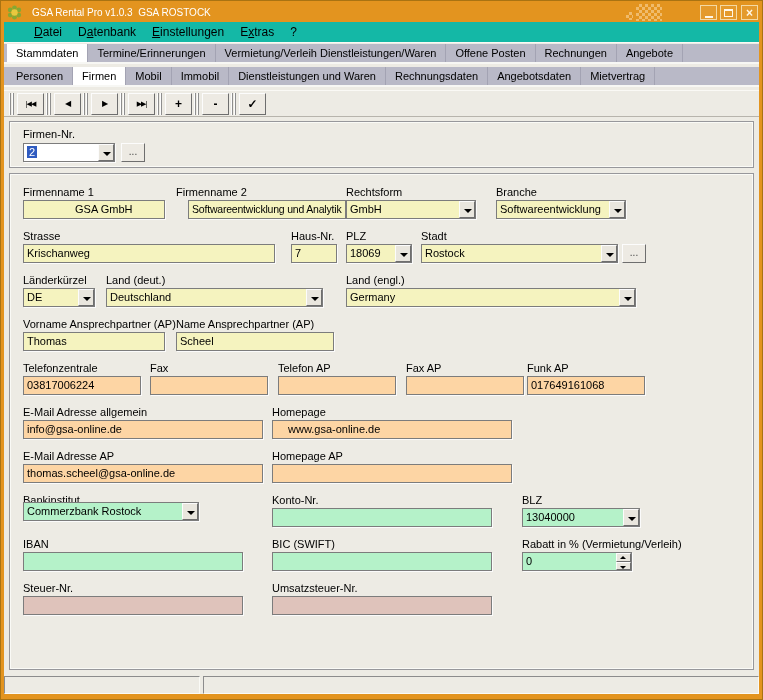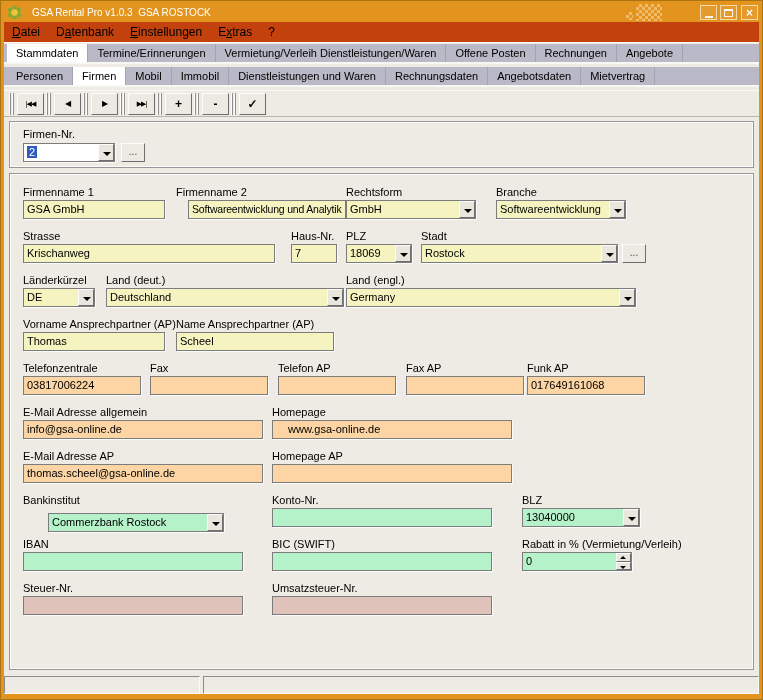--- a/index.html
+++ b/index.html
@@ -21,21 +21,21 @@
       linear-gradient(45deg,#F2C074 25%,transparent 25%,transparent 75%,#F2C074 75%);
     background-size:6px 6px; background-position:0 0,3px 3px; }
   .winbtn { position:absolute; top:2px; width:17px; height:15px; border:1px solid #F3D9A4;
     background:rgba(255,255,255,0.06); color:#FFF6E6; display:flex; align-items:center; justify-content:center; cursor:default; }
   .winbtn .min-glyph { display:block; width:8px; height:2px; background:#FFF6E6; margin-top:8px; }
   .winbtn .max-glyph { display:block; width:9px; height:8px; border:1px solid #FFF6E6; border-top-width:2px; }
   .winbtn .x-glyph { font-size:12px; font-weight:bold; line-height:12px; }
   
   .client { position:absolute; left:4px; top:22px; right:4px; bottom:6px; background:#EDEBE4; }
   
-  .menubar { position:absolute; left:0; top:0; right:0; height:21px; background:#c2410c; border-bottom:1px solid #FAF9F5; display:flex; padding-left:0; }
+  .menubar { position:absolute; left:0; top:0; right:0; height:21px; background:#14b8a6; border-bottom:1px solid #FAF9F5; display:flex; padding-left:22px; }
   .menu-item { padding:0 8px; line-height:21px; font-size:12px; color:#000; }
   .menu-item u { text-decoration:underline; }
   
   .tabstrip { position:absolute; left:0; right:0; height:20px; background:#B9B9C7; border-bottom:2px solid #F7F7F4; display:flex; padding-left:3px; }
   .strip1 { top:22px; } .strip2 { top:45px; }
   .tab { padding:0 9px; line-height:18px; font-size:11px; color:#000; border-right:1px solid #A3A3B3; white-space:nowrap; }
   .tab.active { background:#FFFFFF; }
   
   .toolbar { position:absolute; left:0; top:68px; right:0; height:27px; background:#EDEBE4;
     border-top:1px solid #FAF9F5; border-bottom:1px solid #B7B4AC; display:flex; align-items:center; padding-left:3px; }
@@ -174,21 +174,21 @@
       </div>
       <span class="browse" style="left:111px; top:21px;">...</span>
     </div>
 
     <div class="panel formpanel">
 
       <span class="lbl" style="left:13px; top:12px;">Firmenname 1</span>
       <span class="lbl" style="left:166px; top:12px;">Firmenname 2</span>
       <span class="lbl" style="left:336px; top:12px;">Rechtsform</span>
       <span class="lbl" style="left:486px; top:12px;">Branche</span>
-      <div class="field yellow" style="left:13px; top:26px; width:142px;">
+      <div class="field yellow" style="left:13px; top:26px; width:142px;padding-left:48px;">
           <span class="fv">GSA GmbH</span>
         </div>
       <div class="field yellow tight" style="left:166px; top:26px; width:158px;margin-left:12px;">
           <span class="fv">Softwareentwicklung und Analytik</span>
         </div>
       <div class="field yellow combo" style="left:336px; top:26px; width:130px;">
         <span class="fv">GmbH</span>
           <span class="ddbtn"></span>
       </div>
       <div class="field yellow combo" style="left:486px; top:26px; width:130px;">
@@ -216,21 +216,21 @@
       </div>
       <span class="browse" style="left:612px; top:70px;">...</span>
 
       <span class="lbl" style="left:13px; top:100px;">Länderkürzel</span>
       <span class="lbl" style="left:96px; top:100px;">Land (deut.)</span>
       <span class="lbl" style="left:336px; top:100px;">Land (engl.)</span>
       <div class="field yellow combo" style="left:13px; top:114px; width:72px;">
         <span class="fv">DE</span>
           <span class="ddbtn"></span>
       </div>
-      <div class="field yellow combo" style="left:96px; top:114px; width:238px;">
+      <div class="field yellow combo" style="left:96px; top:114px; width:217px;">
         <span class="fv">Deutschland</span>
           <span class="ddbtn"></span>
       </div>
       <div class="field yellow combo" style="left:336px; top:114px; width:290px;">
         <span class="fv">Germany</span>
           <span class="ddbtn"></span>
       </div>
 
       <span class="lbl" style="left:13px; top:144px;">Vorname Ansprechpartner (AP)</span>
       <span class="lbl" style="left:166px; top:144px;">Name Ansprechpartner (AP)</span>
@@ -276,21 +276,21 @@
       <div class="field orangef" style="left:13px; top:290px; width:240px;">
           <span class="fv">thomas.scheel@gsa-online.de</span>
         </div>
       <div class="field orangef" style="left:262px; top:290px; width:240px;">
           <span class="fv"></span>
         </div>
 
       <span class="lbl" style="left:13px; top:320px;">Bankinstitut</span>
       <span class="lbl" style="left:262px; top:320px;">Konto-Nr.</span>
       <span class="lbl" style="left:512px; top:320px;">BLZ</span>
-      <div class="field green combo" style="left:13px; top:339px; width:176px;margin-left:25px;">
+      <div class="field green combo" style="left:13px; top:328px; width:176px;">
         <span class="fv">Commerzbank Rostock</span>
           <span class="ddbtn"></span>
       </div>
       <div class="field green" style="left:262px; top:334px; width:220px;">
           <span class="fv"></span>
         </div>
       <div class="field green combo" style="left:512px; top:334px; width:118px;">
         <span class="fv">13040000</span>
           <span class="ddbtn"></span>
       </div>

